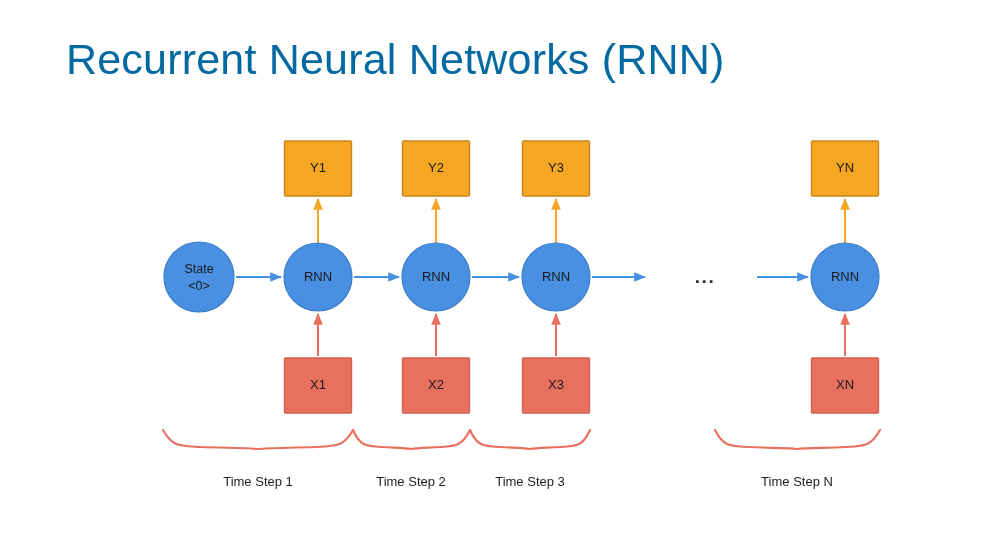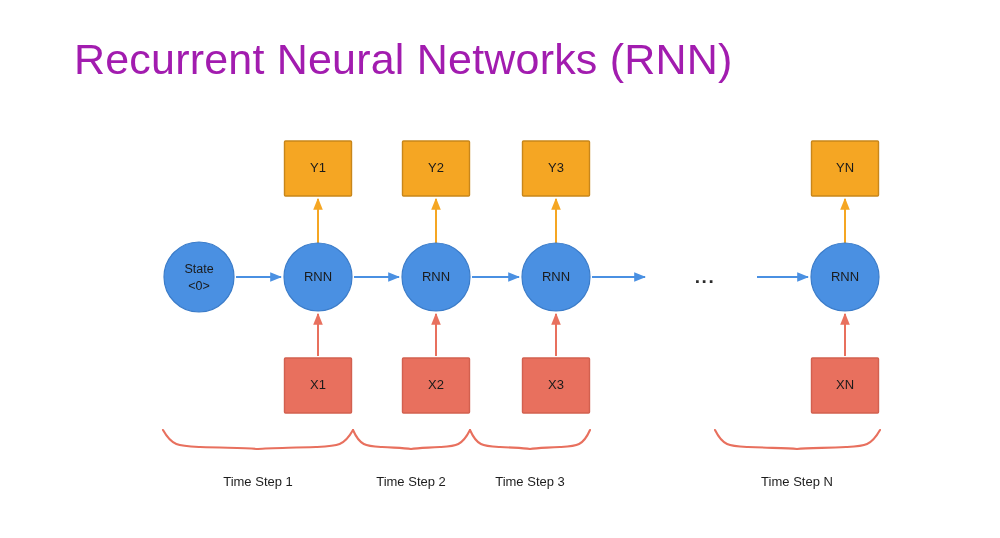--- a/index.html
+++ b/index.html
@@ -13,27 +13,27 @@
   }
   #slide {
     position: relative;
     width: 1000px;
     height: 538px;
     background: #ffffff;
     overflow: hidden;
   }
   #slide-title {
     position: absolute;
-    left: 74px;
+    left: 66px;
     top: 36px;
     font-family: "Liberation Sans", sans-serif;
     font-size: 43px;
     font-weight: 300;
     letter-spacing: 0.2px;
-    color: #a21caf;
+    color: #0369a1;
     white-space: nowrap;
     line-height: 1.1;
   }
   #diagram {
     position: absolute;
     left: 0;
     top: 0;
     width: 1000px;
     height: 538px;
   }

